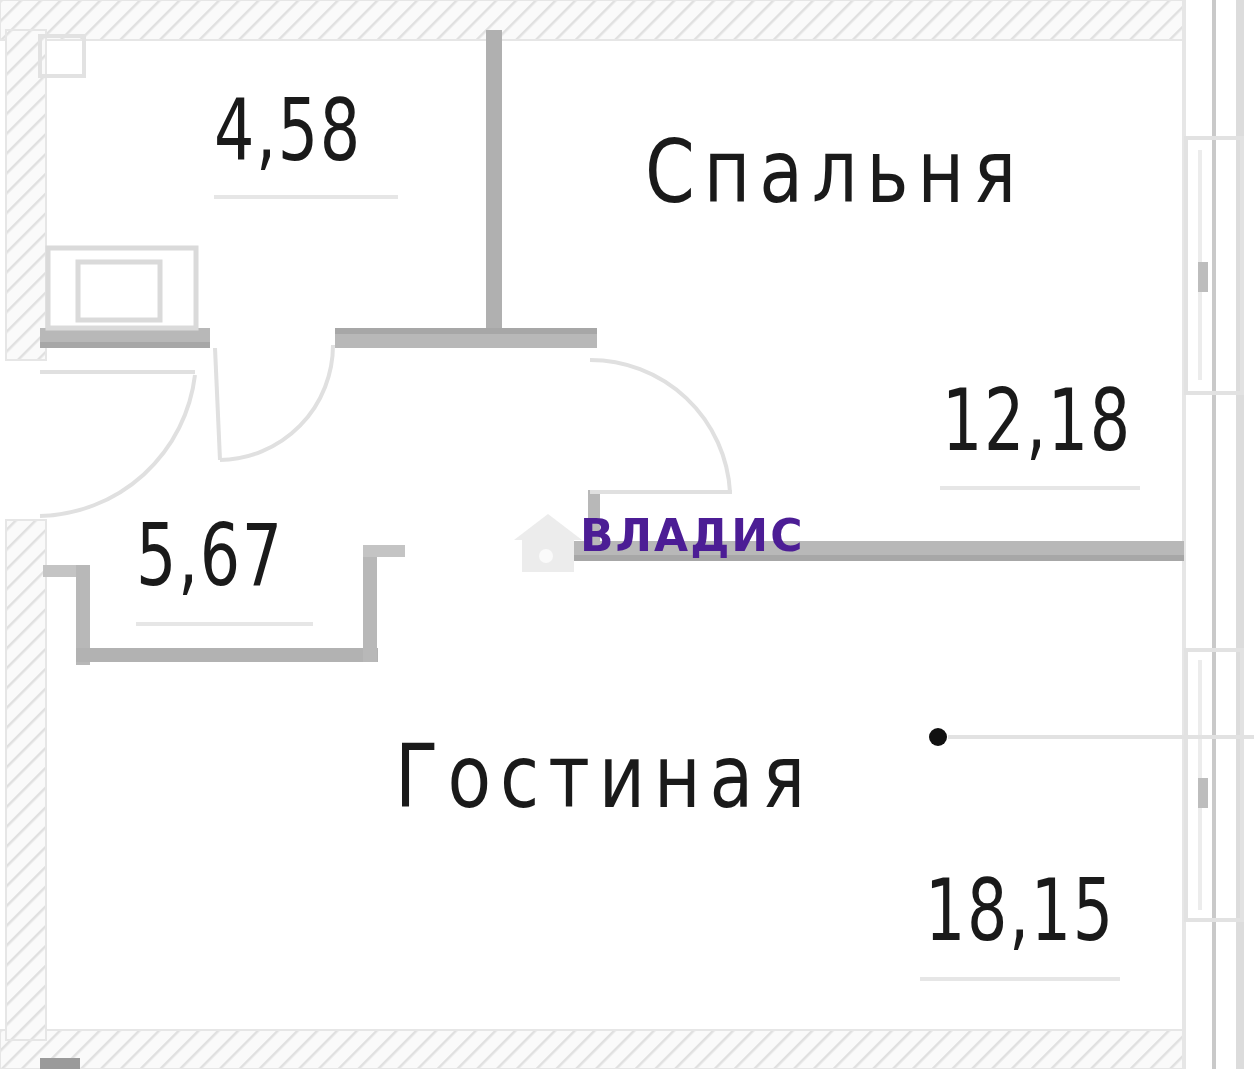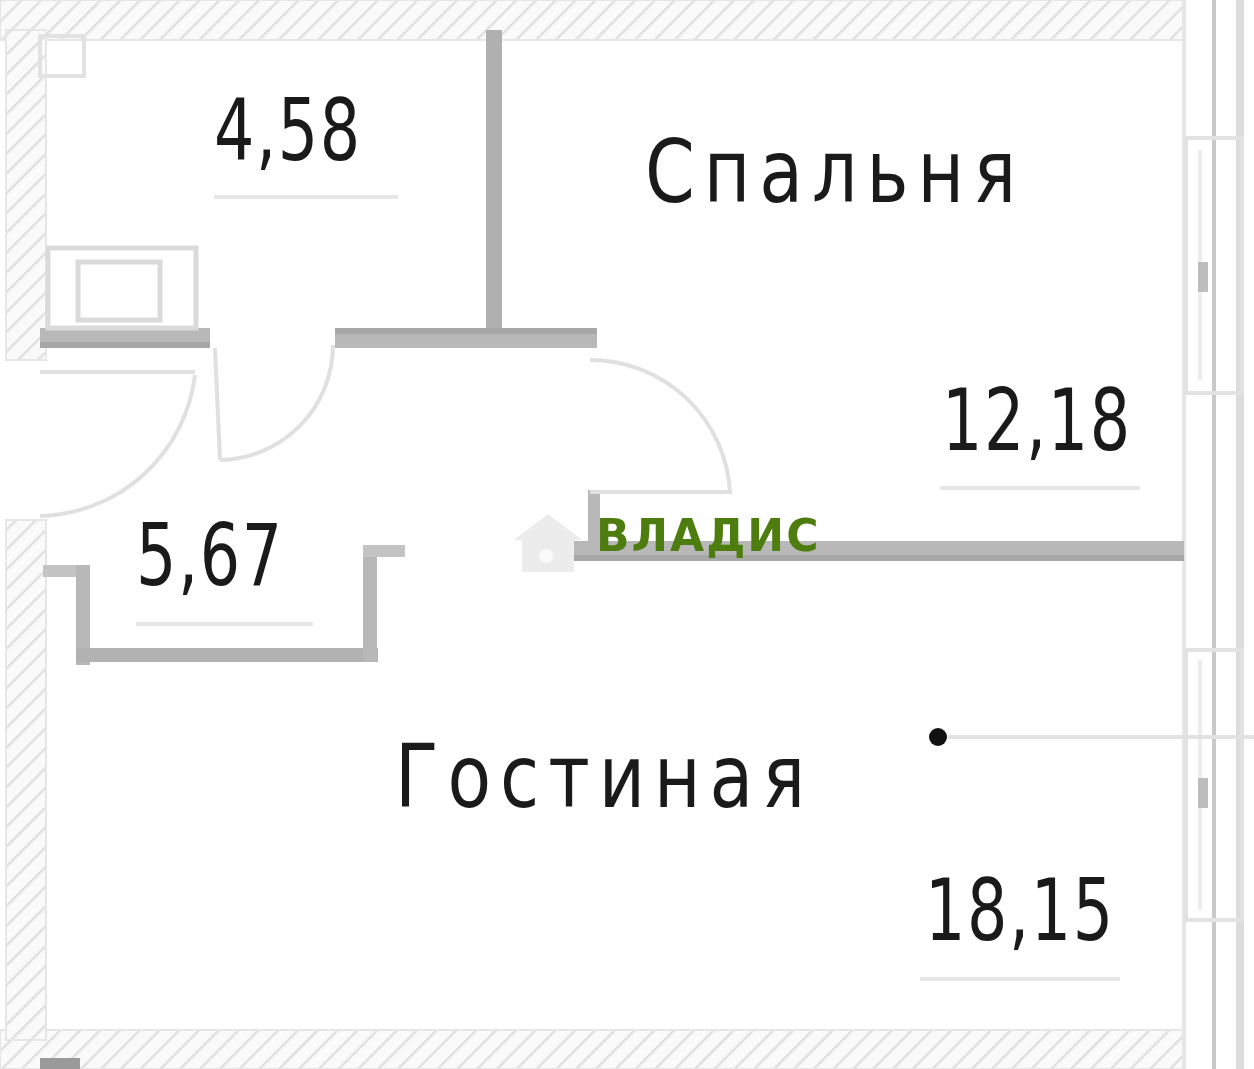--- a/index.html
+++ b/index.html
@@ -4,21 +4,21 @@
 <style>
   html, body { margin: 0; padding: 0; background: #ffffff; }
   body { width: 1254px; height: 1069px; position: relative; overflow: hidden;
          font-family: "DejaVu Sans Mono", "Liberation Mono", monospace; }
   .plan { position: absolute; left: 0; top: 0; width: 1254px; height: 1069px; }
   .label { position: absolute; color: #1a1a1a; white-space: nowrap;
            font-family: "DejaVu Sans Condensed", "DejaVu Sans", sans-serif; letter-spacing: 2px; }
   .area { font-size: 86px; transform: scaleX(0.82); transform-origin: left top; }
   .room { font-size: 88px; transform: scaleX(0.9); transform-origin: left top; letter-spacing: 10px; }
   .underline { position: absolute; height: 4px; background: #e6e6e6; }
-  .watermark { position: absolute; left: 596px; top: 510px; font-size: 44px; color: #4d7c0f;
+  .watermark { position: absolute; left: 580px; top: 510px; font-size: 44px; color: #4c1d95;
                font-family: "DejaVu Sans", sans-serif; font-weight: bold; letter-spacing: 2px; }
 </style>
 </head>
 <body>
 
 <svg class="plan" width="1254" height="1069" viewBox="0 0 1254 1069">
   <defs>
     <pattern id="hatch" width="14" height="14" patternUnits="userSpaceOnUse" patternTransform="rotate(45)">
       <rect width="14" height="14" fill="#fafafa"></rect>
       <line x1="0" y1="0" x2="0" y2="14" stroke="#e0e0e0" stroke-width="5"></line>

